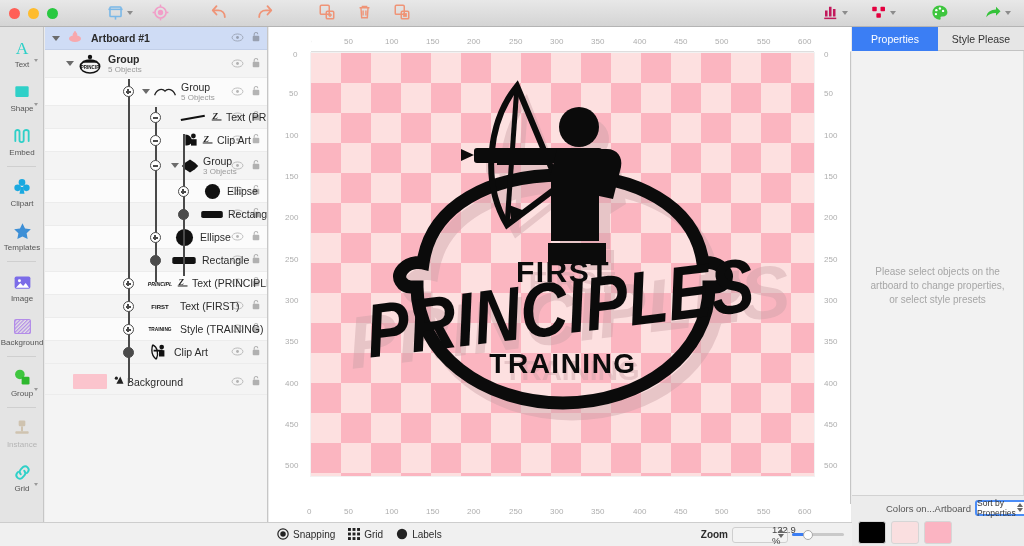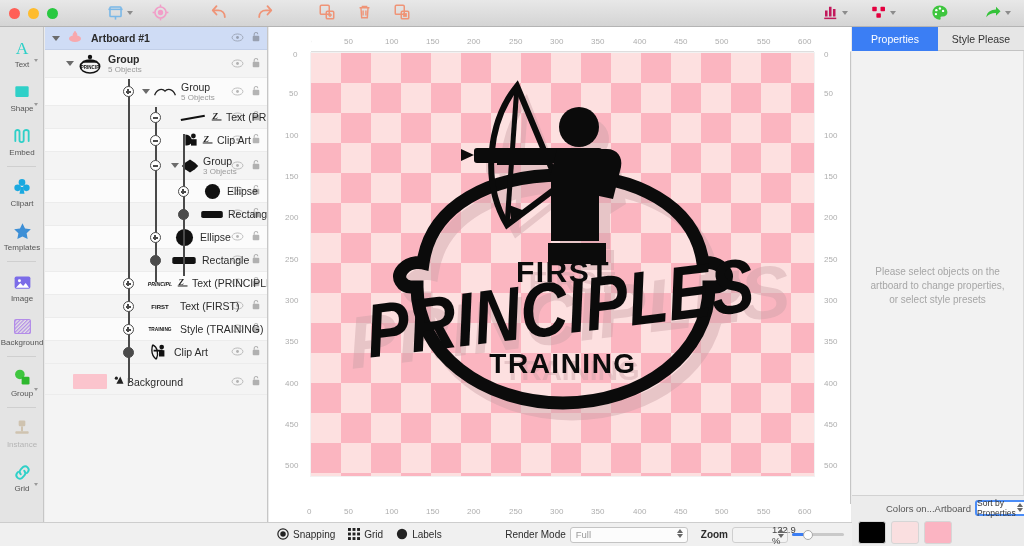--- a/index.html
+++ b/index.html
@@ -970,30 +970,20 @@
       <span>
         <svg width="12" height="12" viewBox="0 0 14 14">
             <circle cx="7" cy="7" r="6" fill="#222"></circle>
           </svg>
       </span>
       <span>Labels</span>
     </div>
 
     <div class="bb-spacer"></div>
 
-    <div class="bb-item">
-      <span>Render Mode</span>
-      <span class="selbox" style="width:118px;">
-        <span>Full</span>
-        <span class="stepper" style="right:4px;">
-            <i class="up"></i>
-            <i class="dn"></i>
-          </span>
-      </span>
-    </div>
 
     <div class="bb-item">
       <span style="font-weight:bold;">Zoom</span>
       <span class="zoombox" style="width:56px;padding-left:39px;">
         <span>122.9 %</span>
         <span class="stepper" style="right:3px;">
             <i class="up"></i>
             <i class="dn"></i>
           </span>
       </span>

